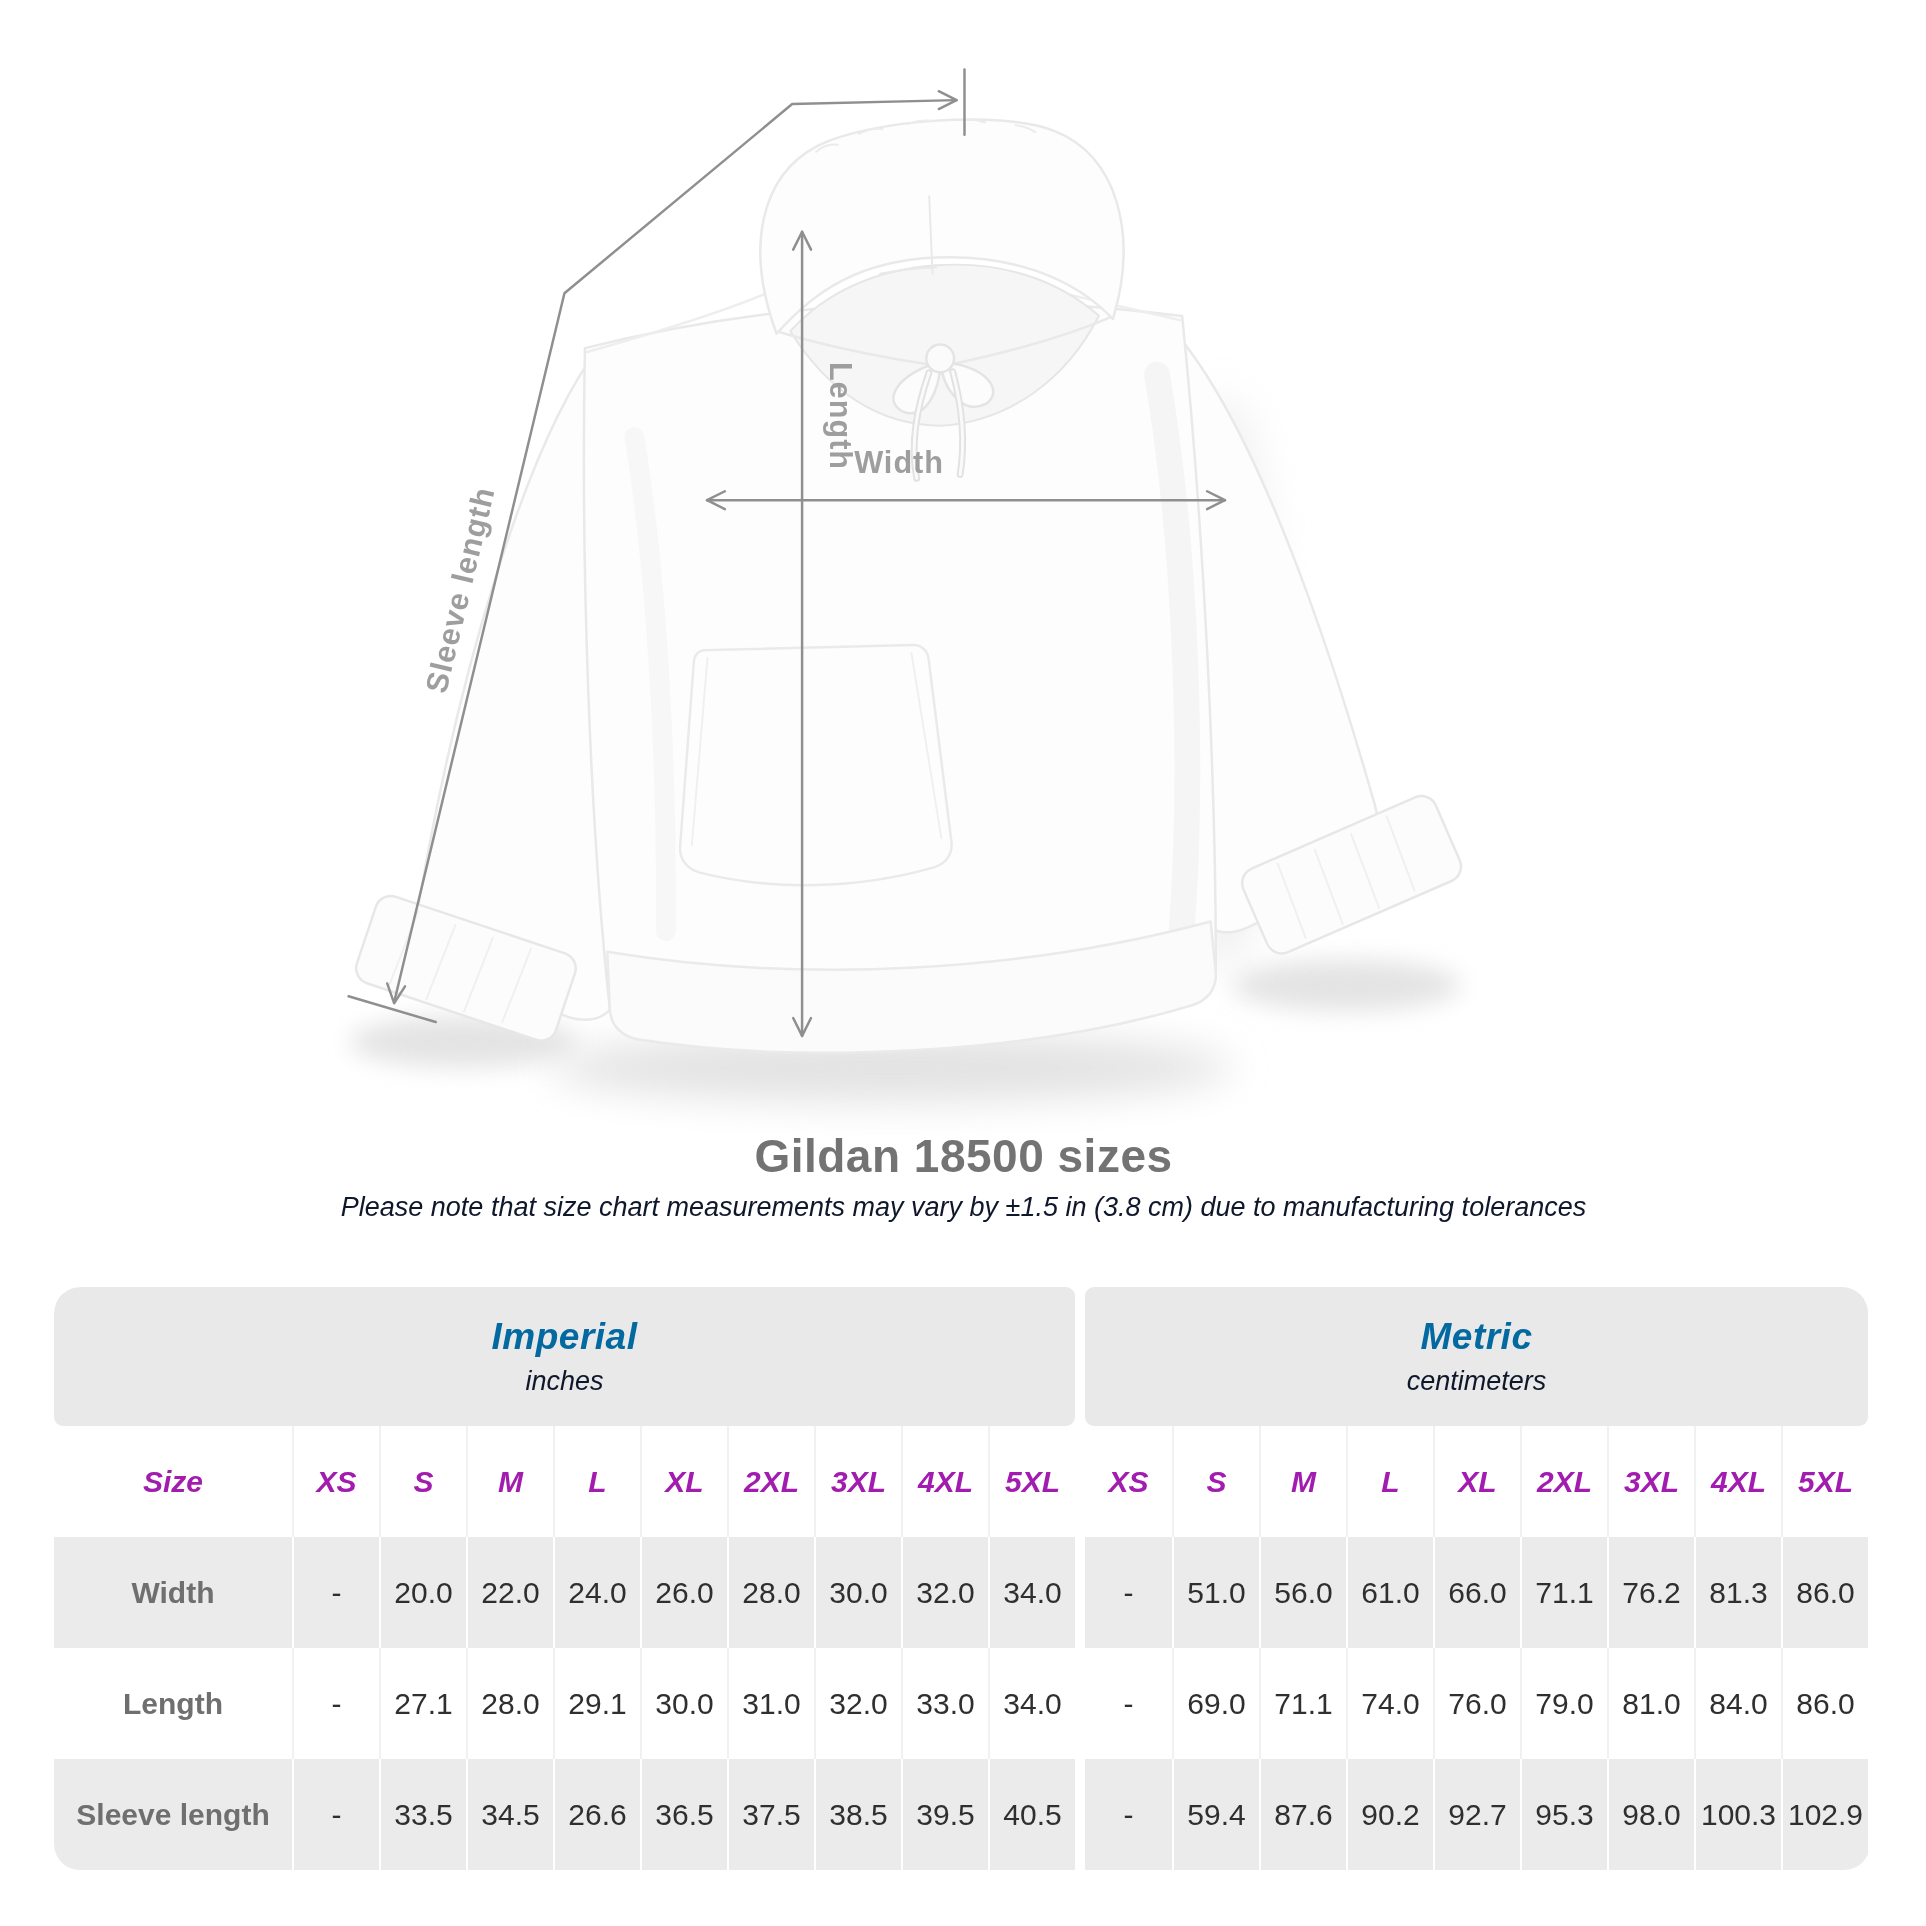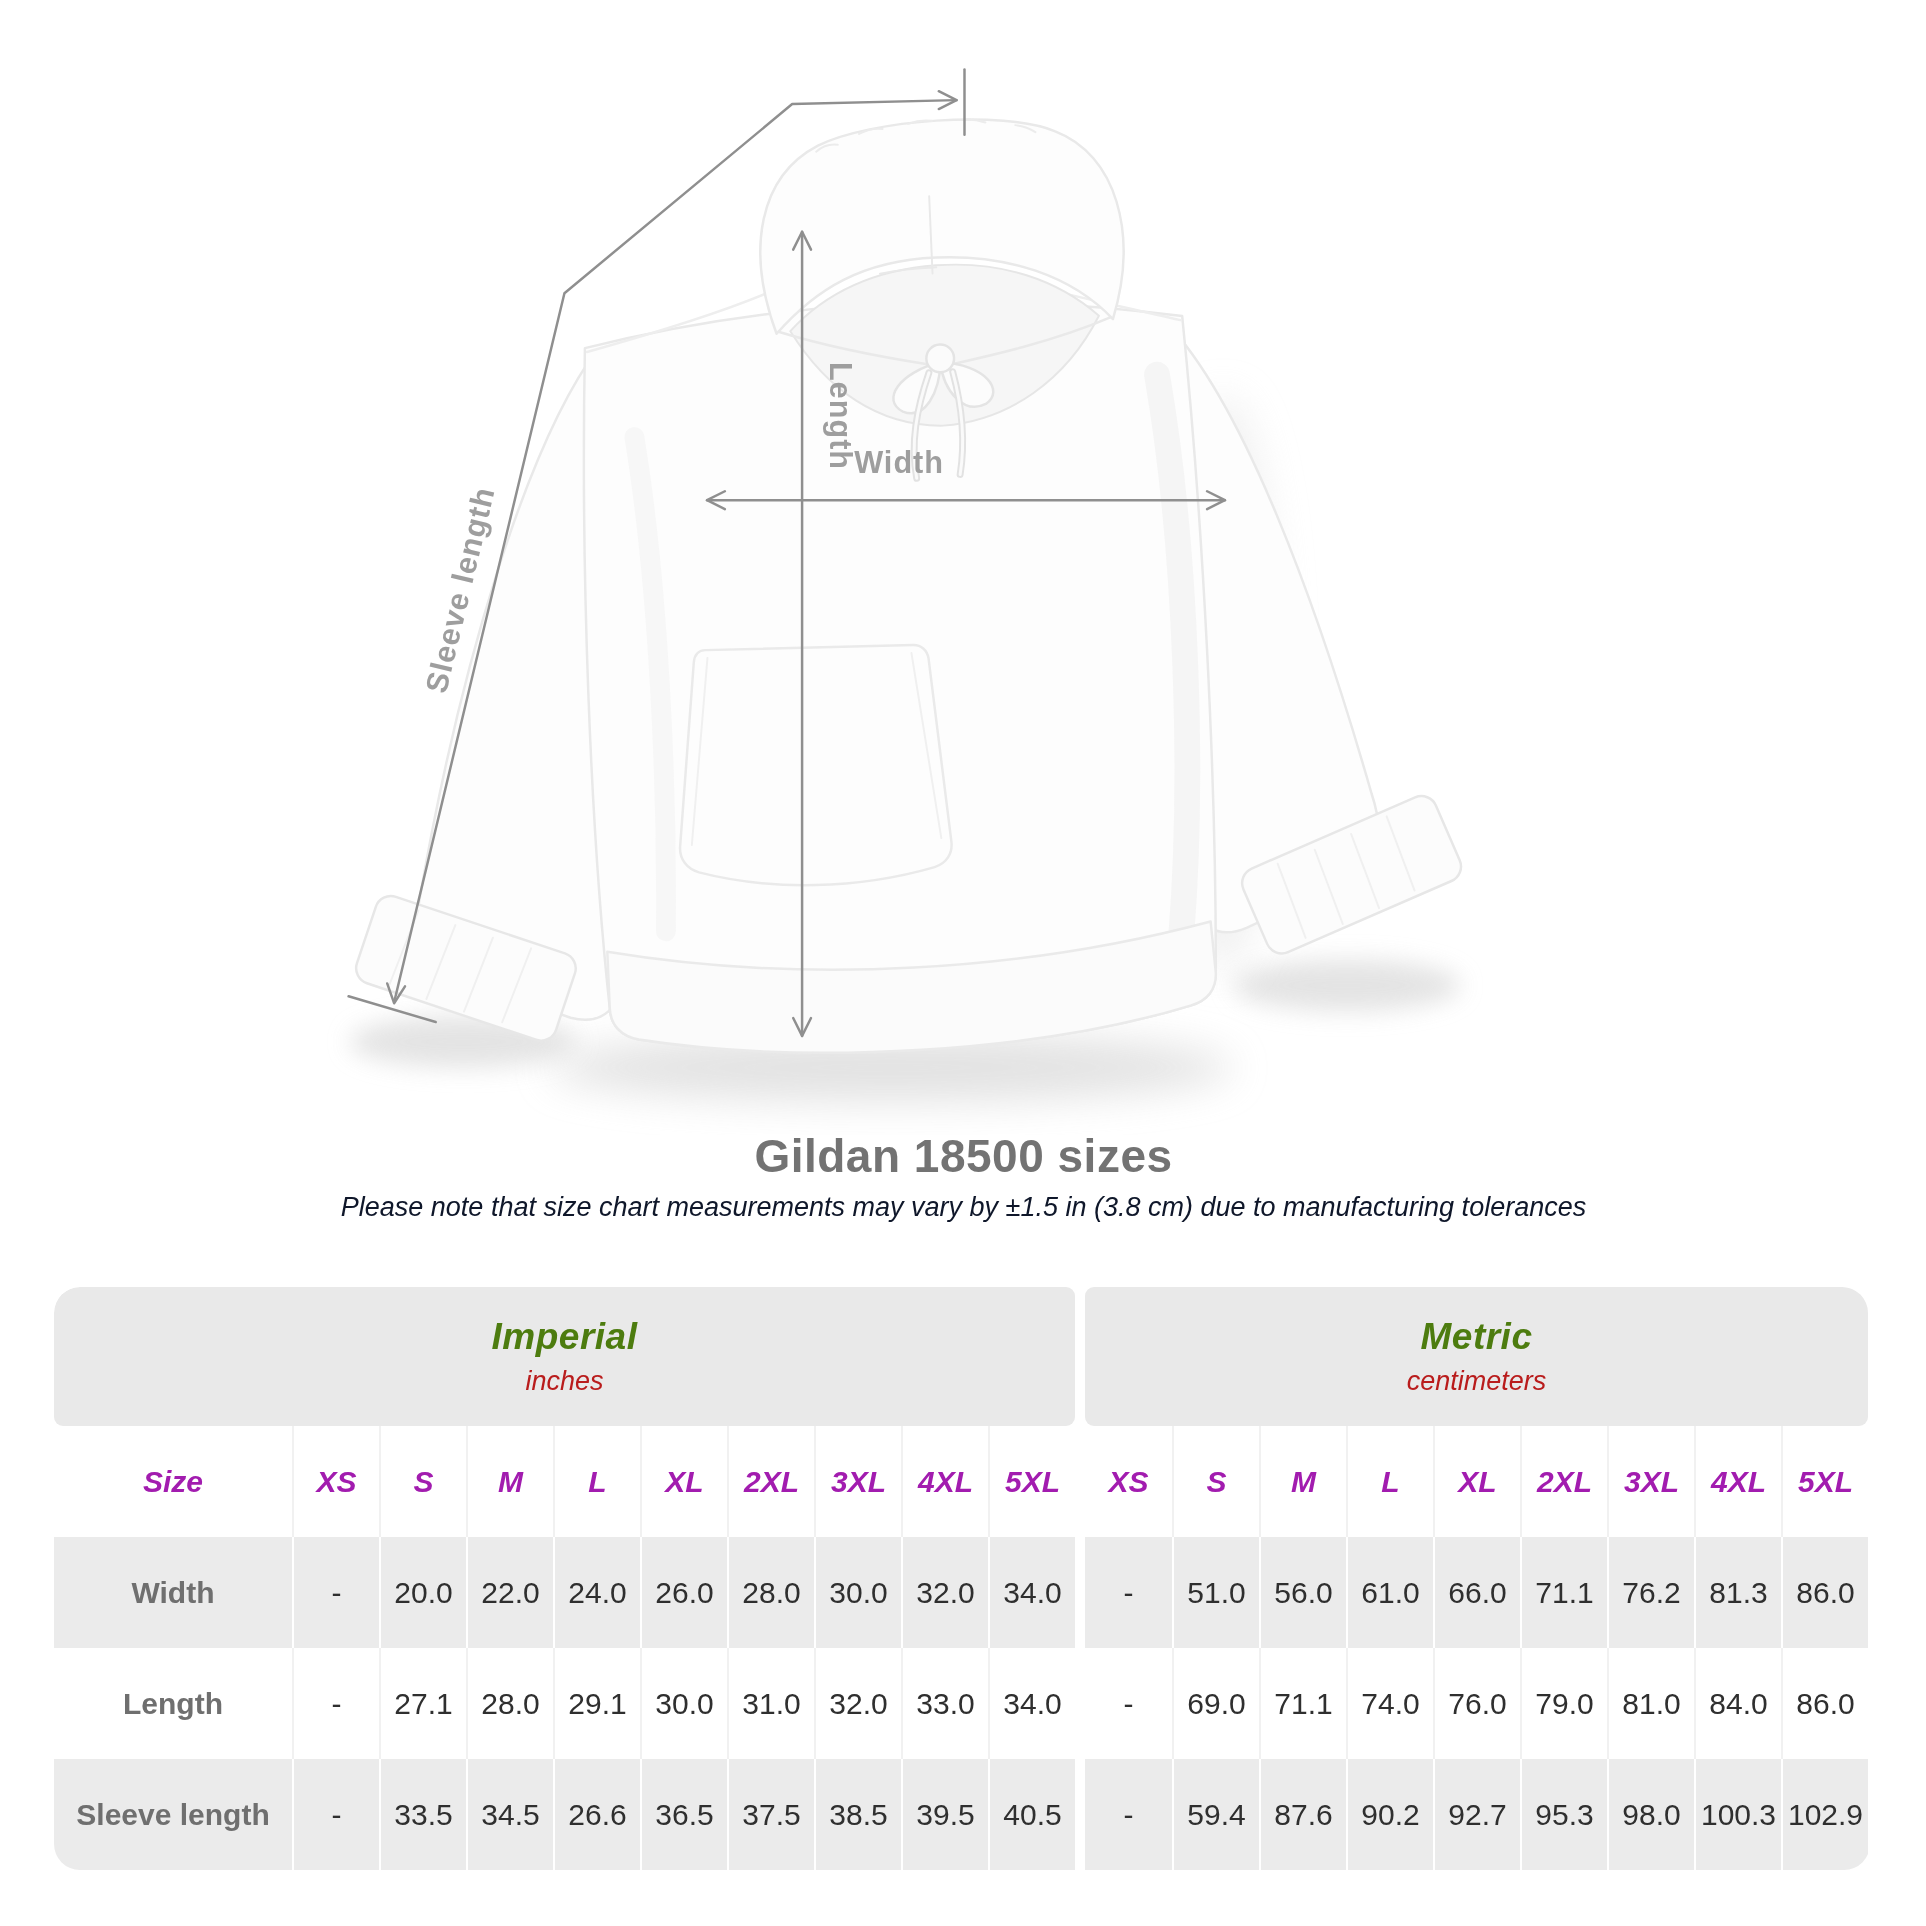--- a/index.html
+++ b/index.html
@@ -23,22 +23,22 @@
     position:absolute;left:54px;top:1287px;width:1816px;
     display:grid;
     grid-template-columns:238px repeat(9,87px) 10px repeat(9,87px);
     grid-template-rows:139px 111px 111px 111px 111px;
     border-radius:26px;overflow:hidden;
   }
   .band{background:#e9e9e9;display:flex;flex-direction:column;align-items:center;justify-content:center;border-radius:9px;}
   .band-left{grid-column:1/11;grid-row:1;border-top-left-radius:26px;}
   .band-gap{grid-column:11;grid-row:1;background:#ffffff;}
   .band-right{grid-column:12/21;grid-row:1;border-top-right-radius:26px;}
-  .sec-title{font-size:37px;font-weight:700;font-style:italic;color:#4d7c0f;letter-spacing:0.5px;}
-  .sec-sub{font-size:27px;font-style:italic;color:#b91c1c;margin-top:8px;}
+  .sec-title{font-size:37px;font-weight:700;font-style:italic;color:#0369a1;letter-spacing:0.5px;}
+  .sec-sub{font-size:27px;font-style:italic;color:#0f172a;margin-top:8px;}
   .c{display:flex;align-items:center;justify-content:center;font-size:30px;}
   .hdr{font-weight:700;color:#a21caf;font-style:italic;}
   .lab{font-weight:700;color:#6f6f6f;}
   .val{color:#2f2f2f;}
   .g0{background:#ebebeb;}         
   .sep-l{border-left:2px solid #f1f1f1;} 
   .sep-w{border-left:2px solid #ffffff;} 
   .gapc{background:#ffffff;}
 </style>
 </head>

